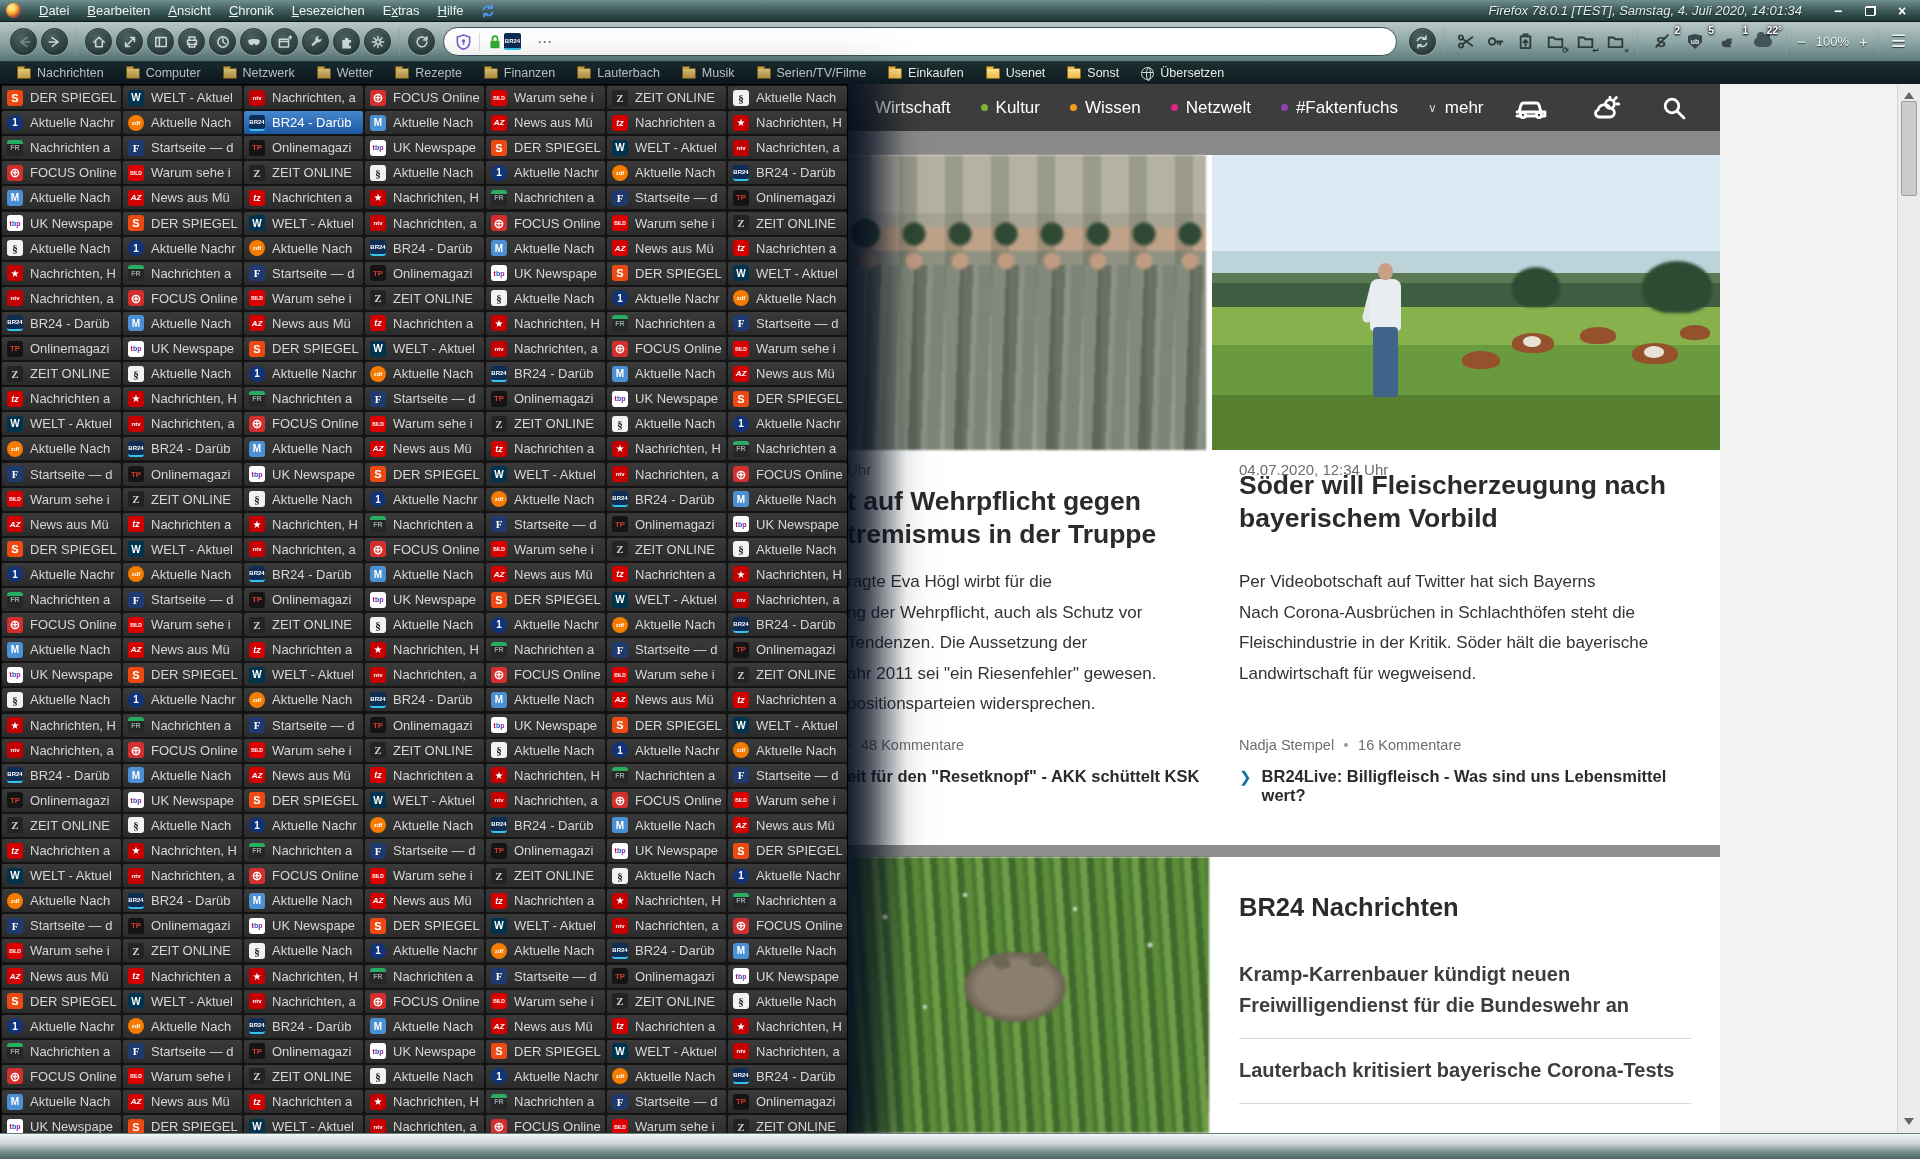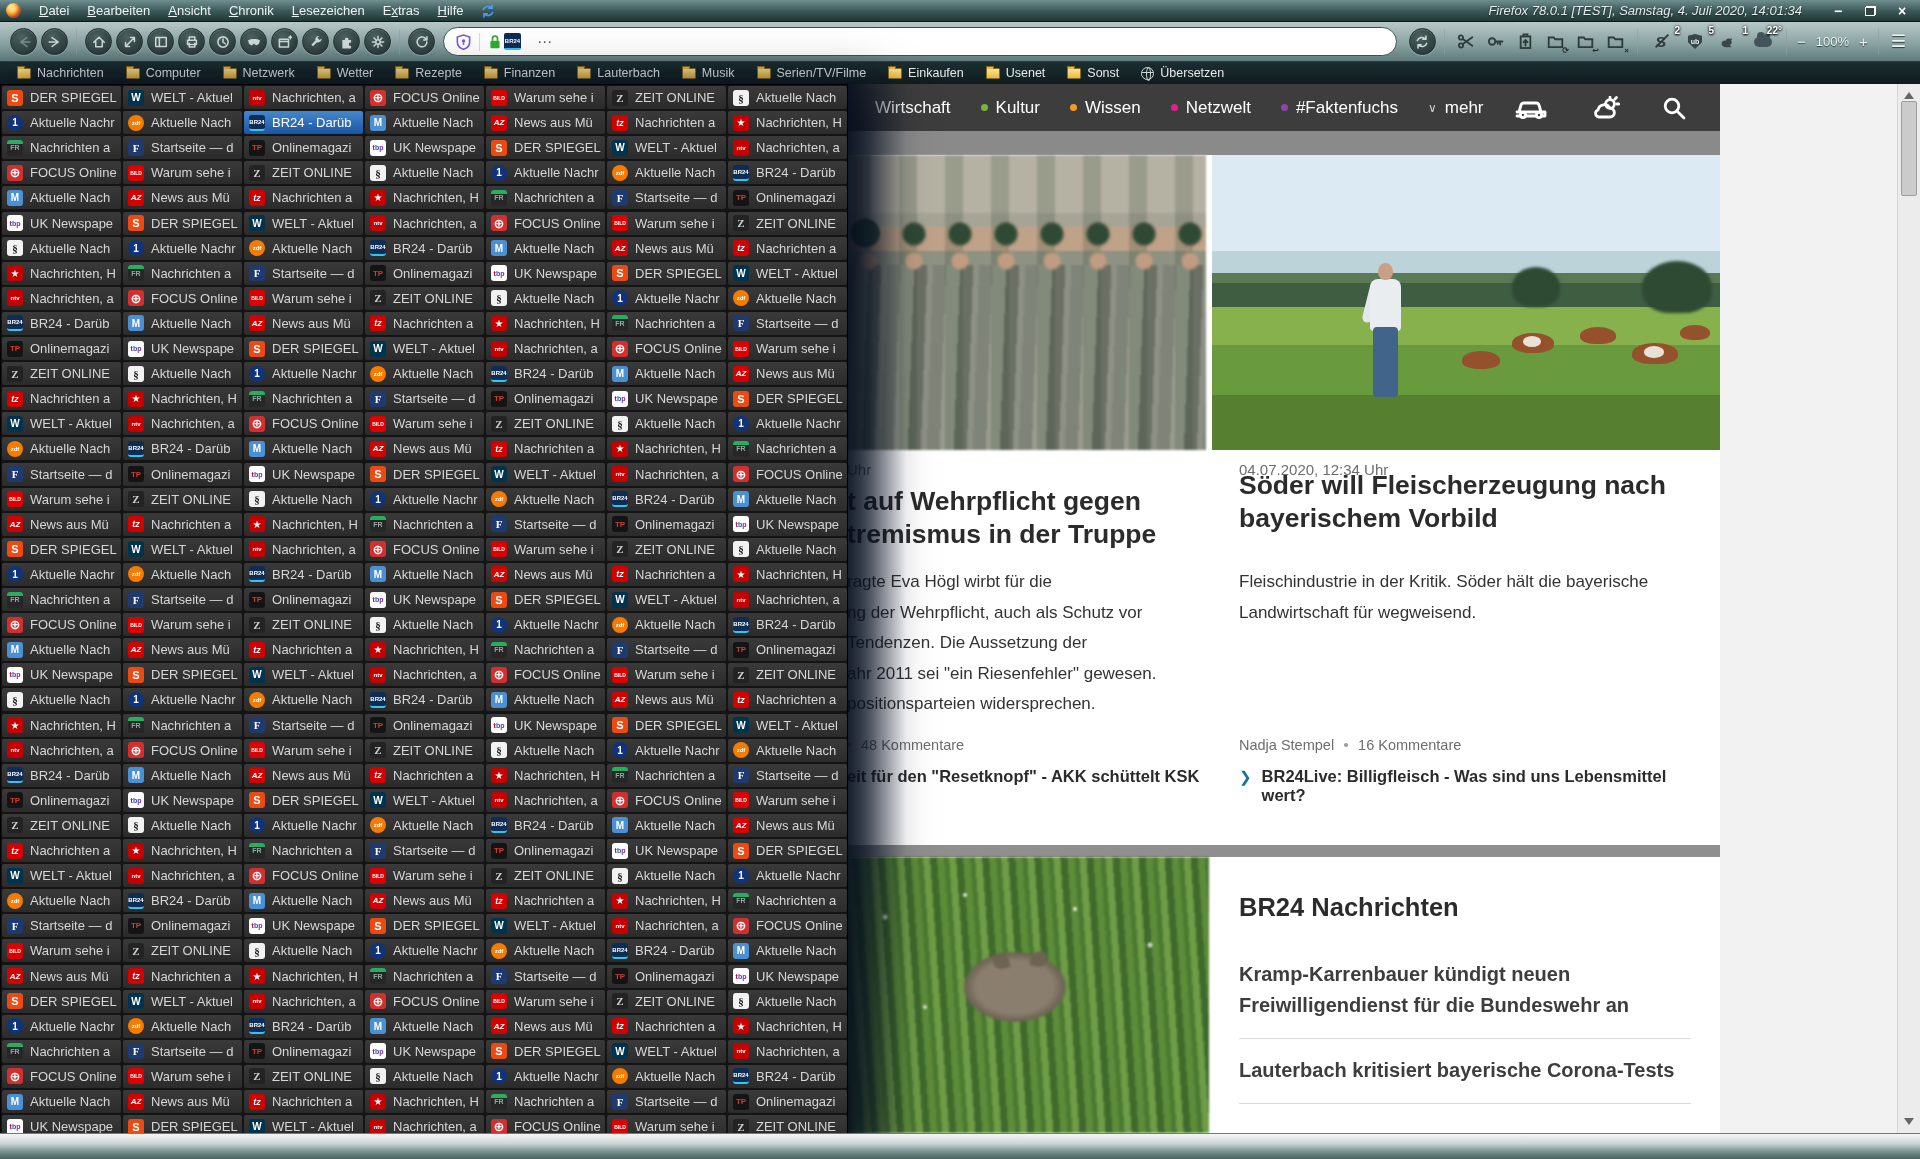--- a/index.html
+++ b/index.html
@@ -508,20 +508,22 @@
         </div>
       </div>
 
       <div class="col-right">
         <div class="ts" style="position:absolute;top:306px;">04.07.2020, 12:34 Uhr</div>
         <div class="atitle" style="position:absolute;top:314px;">
           <div>Söder will Fleischerzeugung nach</div>
           <div>bayerischem Vorbild</div>
         </div>
         <div class="abody" style="position:absolute;top:412px;" id="a-right-body">
+            <div>Per Videobotschaft auf Twitter hat sich Bayerns</div>
+            <div>Nach Corona-Ausbrüchen in Schlachthöfen steht die</div>
             <div>Fleischindustrie in der Kritik. Söder hält die bayerische</div>
             <div>Landwirtschaft für wegweisend.</div>
           </div>
         <div class="acomments" style="position:absolute;top:582px;">
           <span>Nadja Stempel</span>
           <span class="cdot"></span>
           <span>16 Kommentare</span>
         </div>
         <div class="arelated" style="position:absolute;top:612px;">
           <span class="rel-chev">❯</span>

